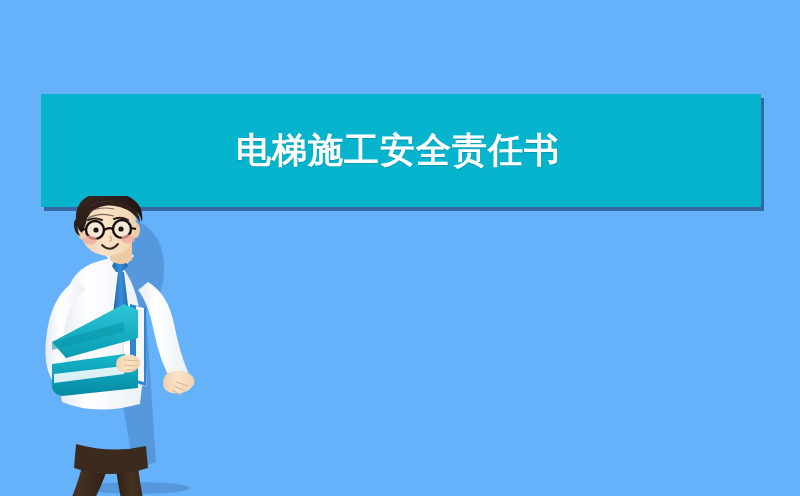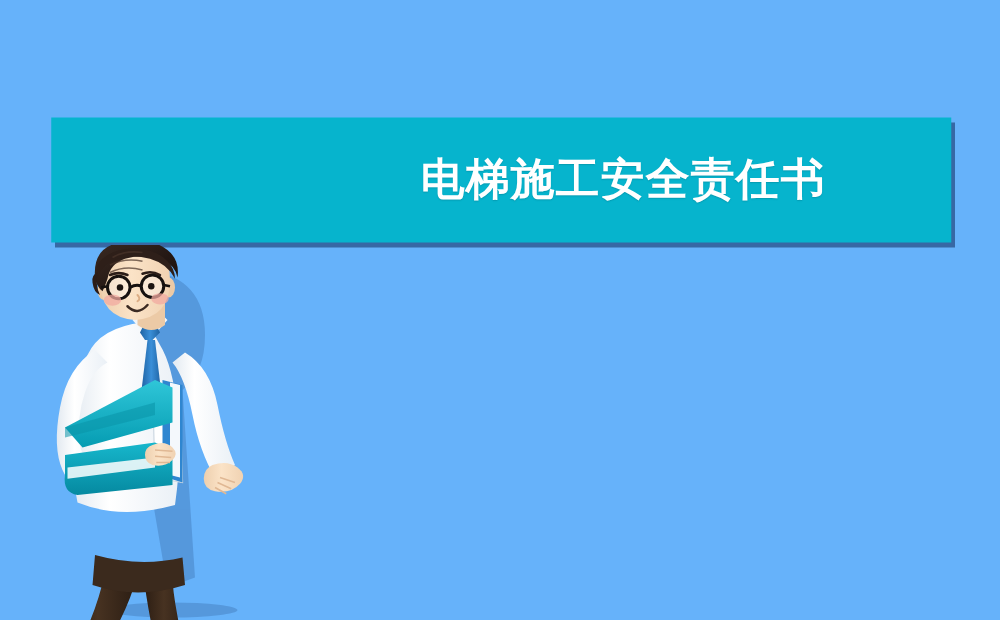--- a/index.html
+++ b/index.html
@@ -19,26 +19,26 @@
     background: #66b2fa;
     overflow: hidden;
   }
 
   
   #title-banner {
     position: absolute;
     left: 41px;
     top: 94px;
     width: 720px;
-    height: 100px;
+    height: 113px;
     background: #06b4cd;
     box-shadow: 3px 4px 0 rgba(16, 44, 92, 0.55);
     display: flex;
     align-items: center;
-    justify-content: center;
+    justify-content: flex-start;
   }
   #title-text {
     margin-left: 195px;
     color: #ffffff;
     font-size: 35px;
     font-weight: bold;
     letter-spacing: 1px;
     line-height: 1;
     white-space: nowrap;
     text-shadow: 0 1px 1px rgba(0, 80, 95, 0.25);

